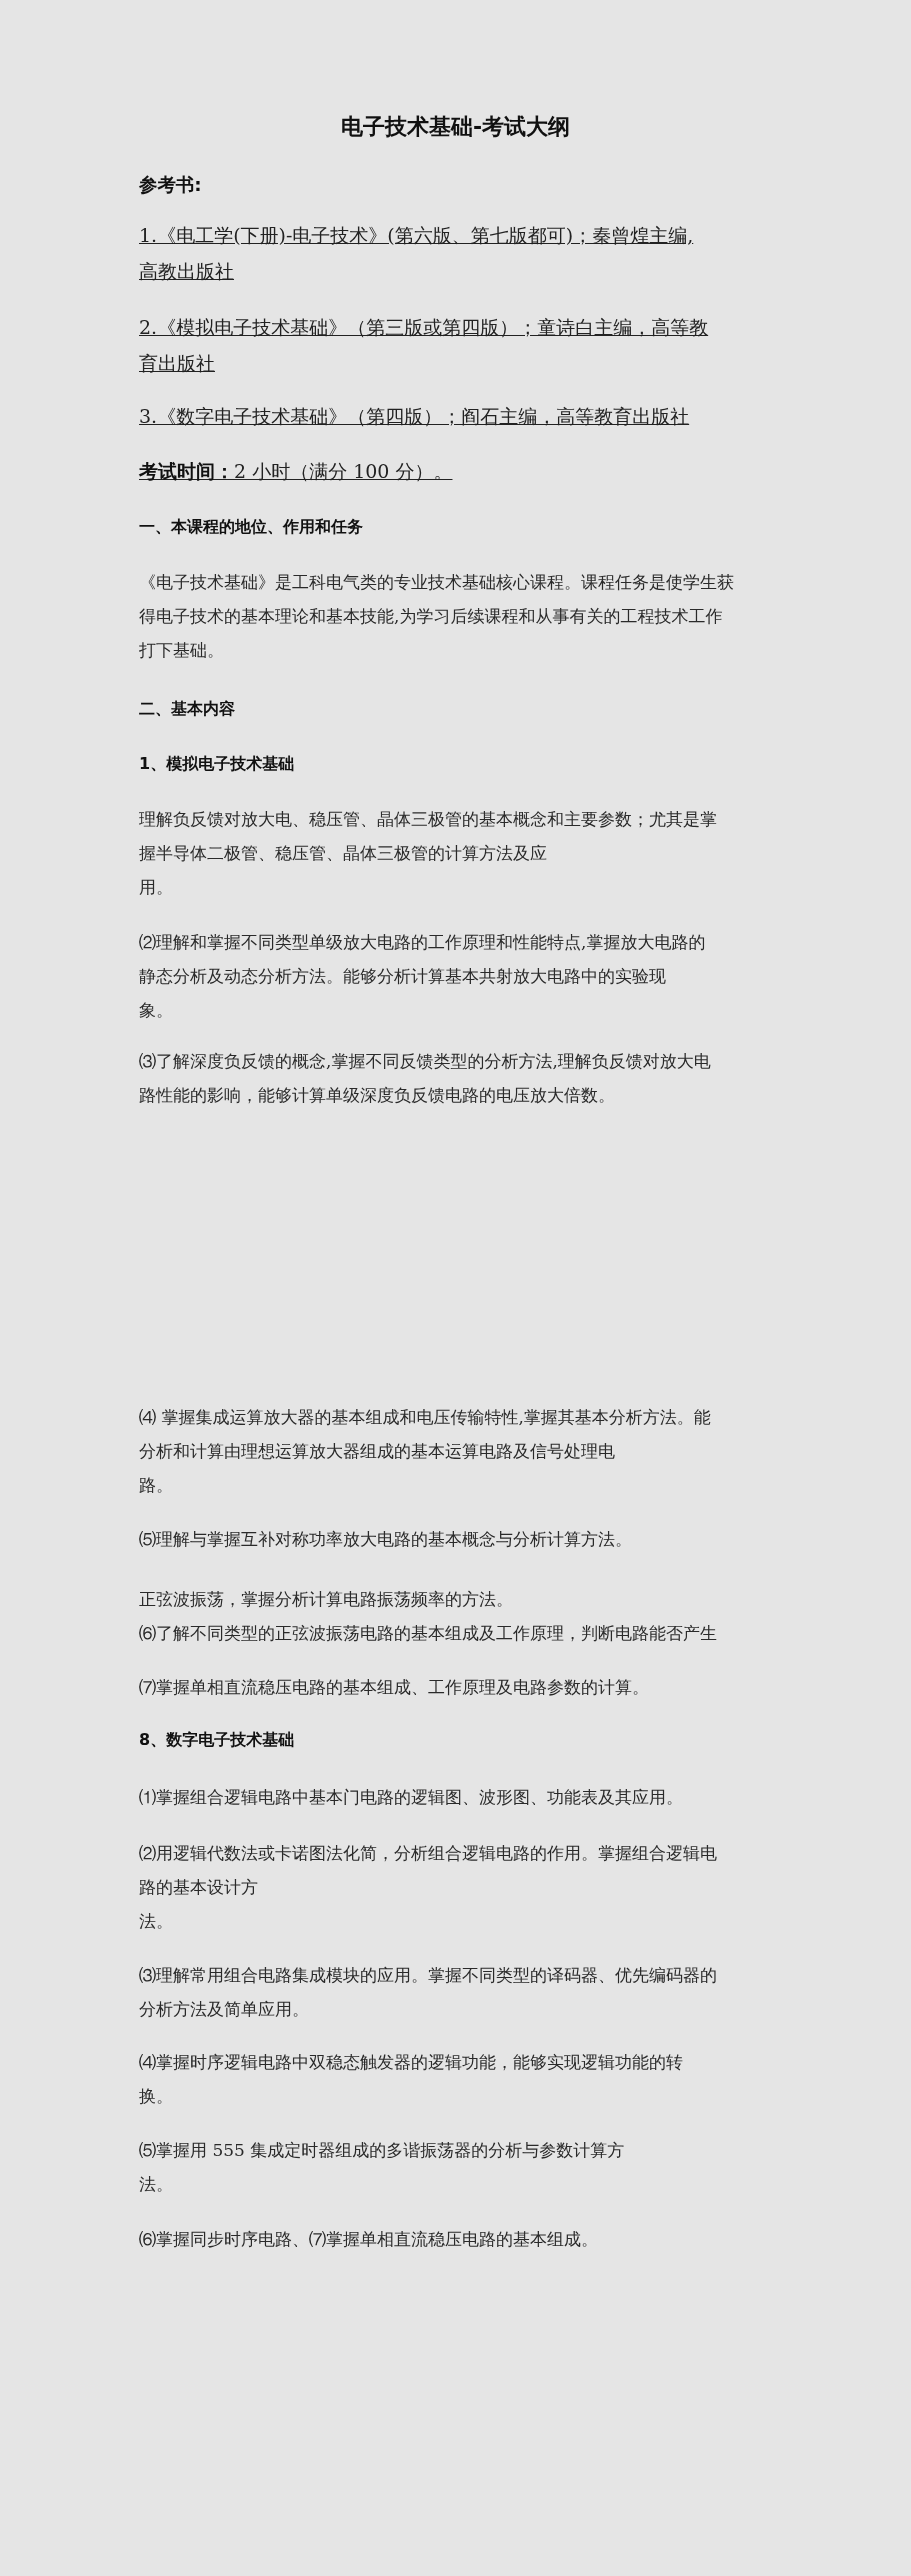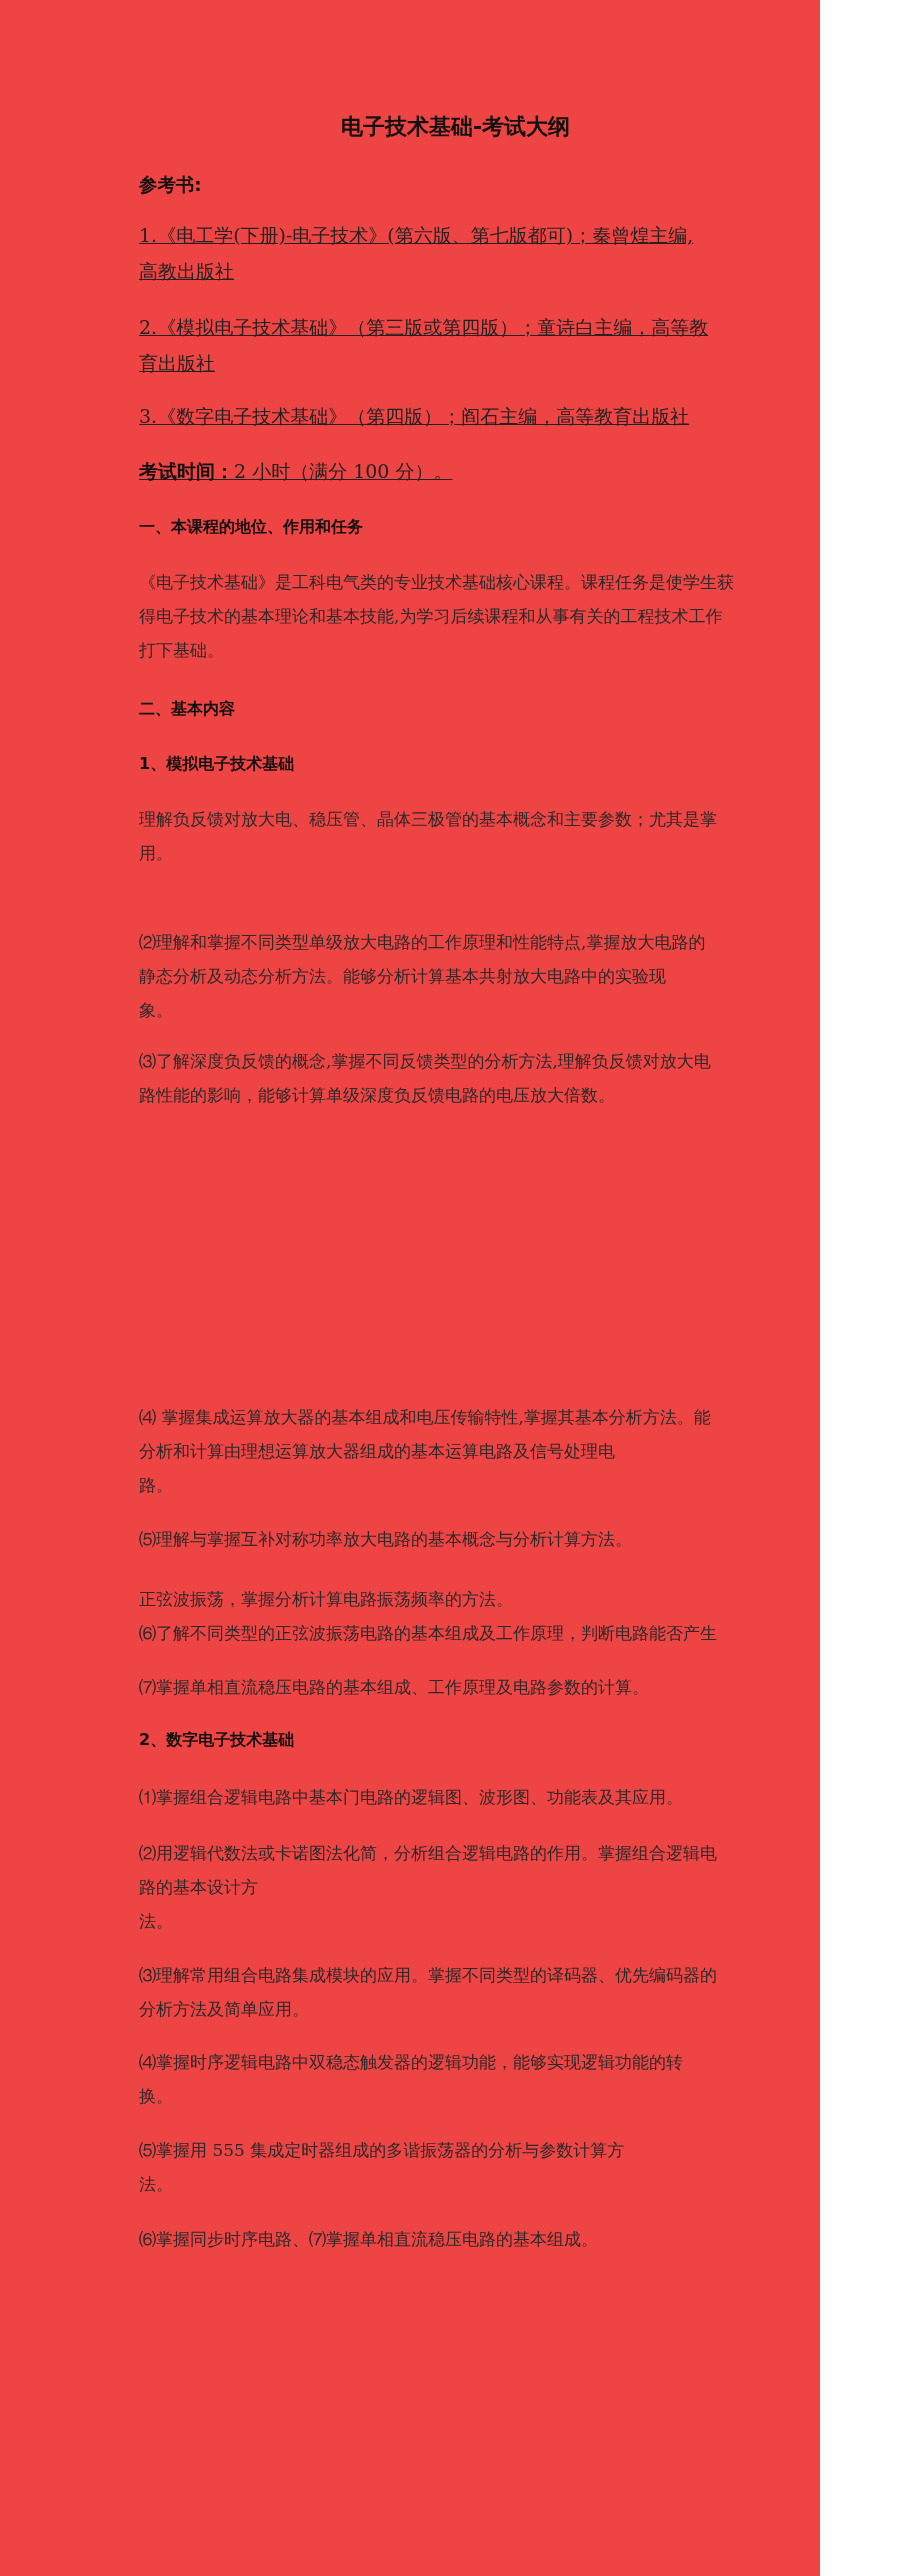--- a/index.html
+++ b/index.html
@@ -1,18 +1,18 @@
 <!DOCTYPE html>
 <html style="font-size:9.2px"><head>
 <meta charset="utf-8">
 <style>
   html, body { margin: 0; padding: 0; background: #ffffff; }
   body { width: 911px; height: 2576px; position: relative; overflow: hidden;
          font-family: "DejaVu Serif", "Liberation Serif", serif; color: #222222; }
-  .page { position: absolute; left: 0; top: 0; width: 820px; height: 2576px; background: #ef4444; }
+  .page { position: absolute; left: 0; top: 0; width: 911px; height: 2576px; background: #e5e5e5; }
   .blk { position: absolute; left: 139px; width: 637px; margin: 0; }
   .title { position: absolute; left: 0; width: 911px; top: 112px; text-align: center;
            font-family: "DejaVu Sans", "Liberation Sans", sans-serif; font-weight: bold;
            font-size: 22px; color: #111111; margin: 0; }
   .h-big { font-family: "DejaVu Sans", "Liberation Sans", sans-serif; font-weight: bold;
            font-size: 18.4px; color: #111111; }
   .h-sec { font-family: "DejaVu Sans", "Liberation Sans", sans-serif; font-weight: bold;
            font-size: 16px; color: #111111; }
   .ref { font-size: 19px; line-height: 36px; color: #222222; text-decoration: underline; }
   .p  { font-size: 17px; line-height: 34px; color: #2a2a2a; }
@@ -54,20 +54,21 @@
     <span class="line">得电子技术的基本理论和基本技能,为学习后续课程和从事有关的工程技术工作</span>
     <span class="line">打下基础。</span>
   </div>
 
   <div class="blk h-sec" style="top:699px;">二、基本内容</div>
 
   <div class="blk h-sec" style="top:754px;">1、模拟电子技术基础</div>
 
   <div class="blk p" style="top:802px;">
     <span class="line">理解负反馈对放大电、稳压管、晶体三极管的基本概念和主要参数；尤其是掌</span>
+    <span class="line">握半导体二极管、稳压管、晶体三极管的计算方法及应</span>
     <span class="line">用。</span>
   </div>
 
   <div class="blk p" style="top:925px;">
     <span class="line">⑵理解和掌握不同类型单级放大电路的工作原理和性能特点,掌握放大电路的</span>
     <span class="line">静态分析及动态分析方法。能够分析计算基本共射放大电路中的实验现</span>
     <span class="line">象。</span>
   </div>
 
   <div class="blk p" style="top:1044px;">
@@ -87,21 +88,21 @@
 
   <div class="blk p" style="top:1582px;">
     <span class="line">正弦波振荡，掌握分析计算电路振荡频率的方法。</span>
     <span class="line">⑹了解不同类型的正弦波振荡电路的基本组成及工作原理，判断电路能否产生</span>
   </div>
 
   <div class="blk p" style="top:1670px;">
     <span class="line">⑺掌握单相直流稳压电路的基本组成、工作原理及电路参数的计算。</span>
   </div>
 
-  <div class="blk h-sec" style="top:1730px;">2、数字电子技术基础</div>
+  <div class="blk h-sec" style="top:1730px;">8、数字电子技术基础</div>
 
   <div class="blk p" style="top:1780px;">
     <span class="line">⑴掌握组合逻辑电路中基本门电路的逻辑图、波形图、功能表及其应用。</span>
   </div>
 
   <div class="blk p" style="top:1836px;">
     <span class="line">⑵用逻辑代数法或卡诺图法化简，分析组合逻辑电路的作用。掌握组合逻辑电</span>
     <span class="line">路的基本设计方</span>
     <span class="line">法。</span>
   </div>

